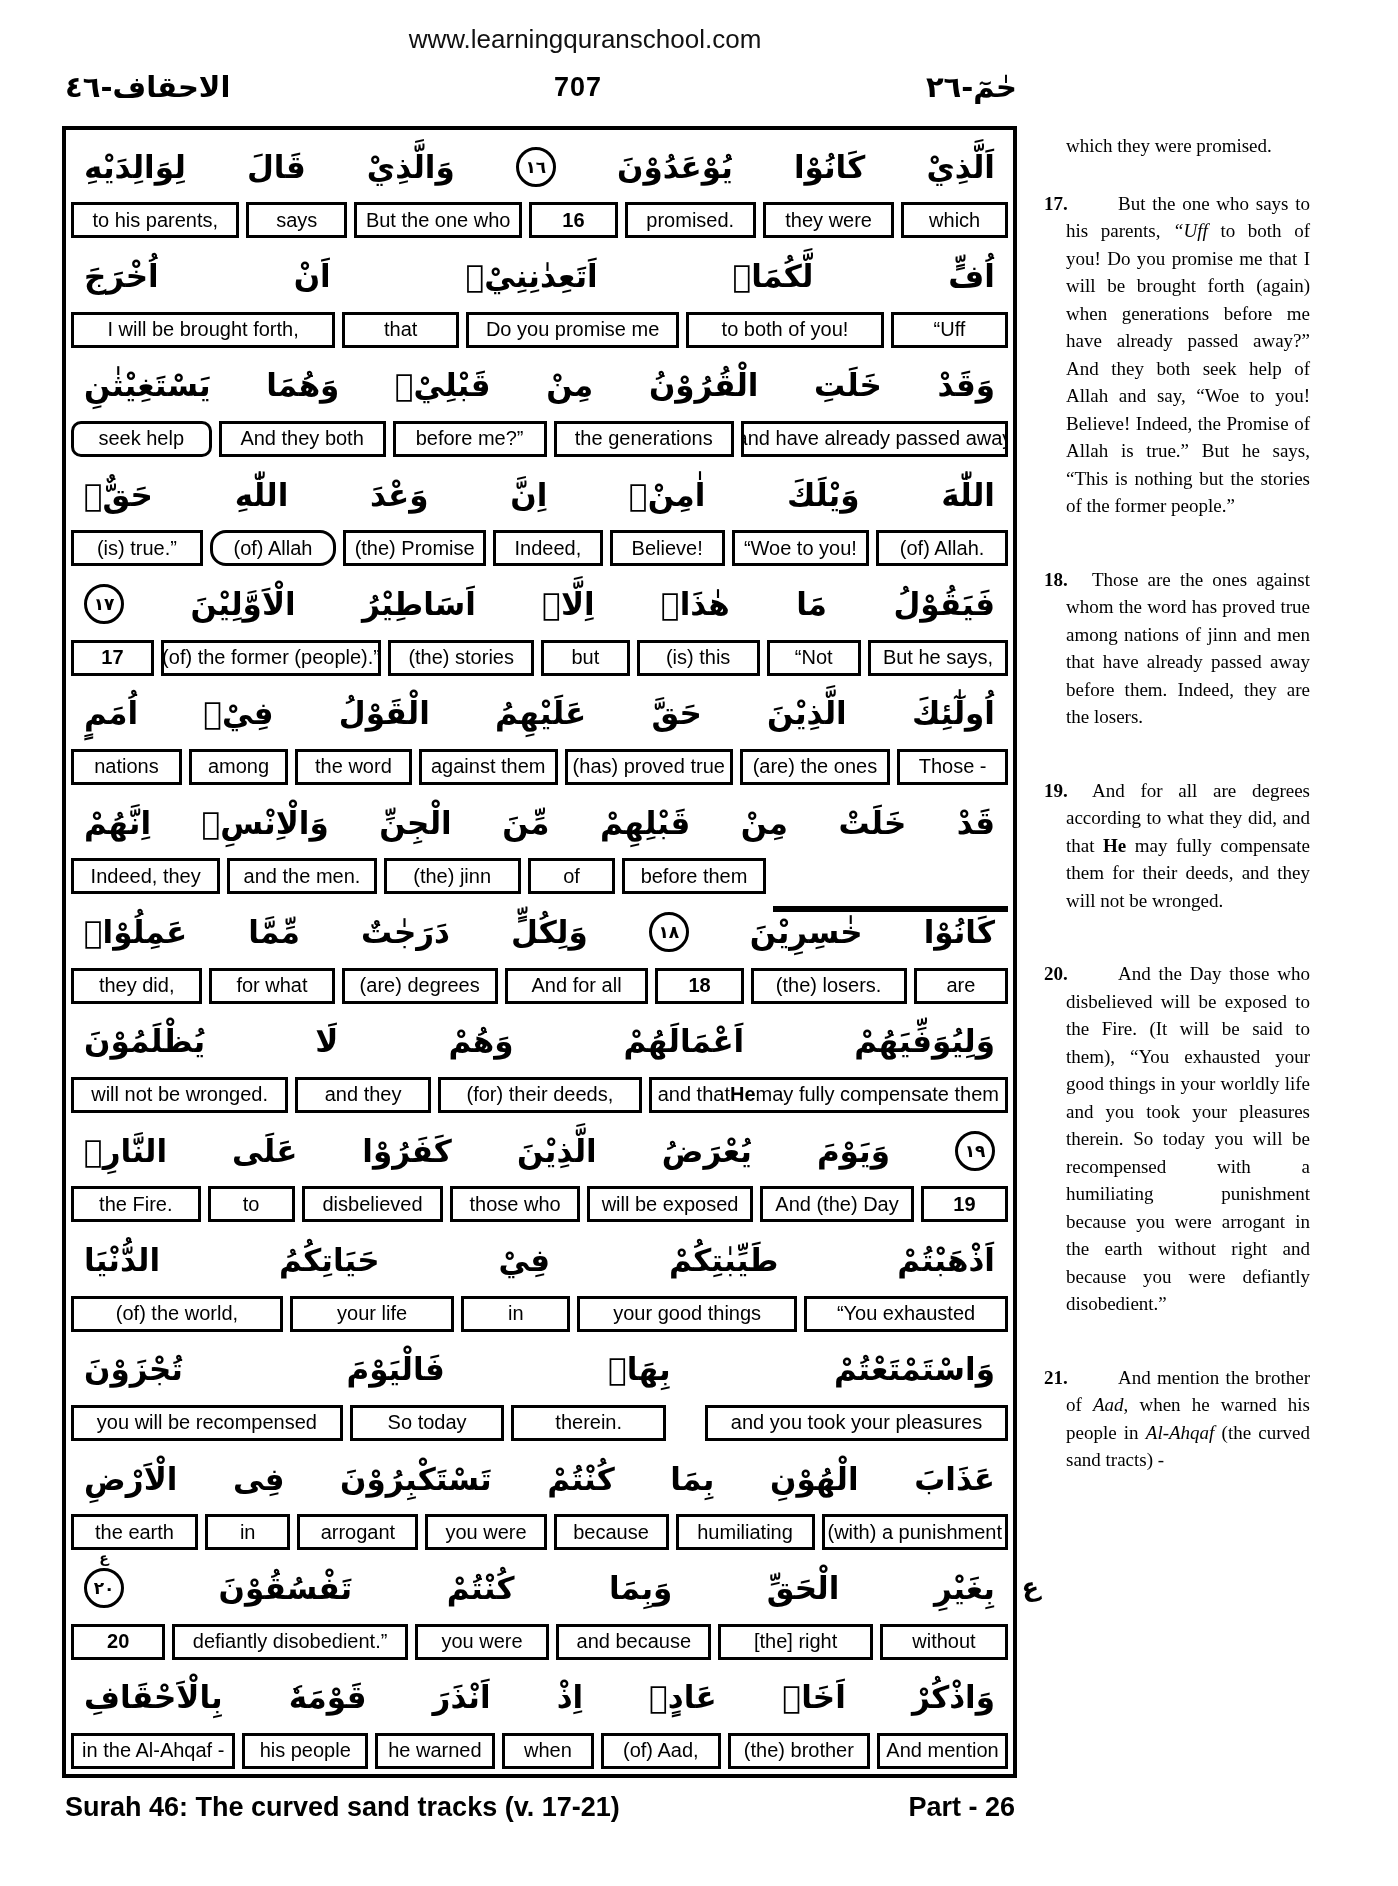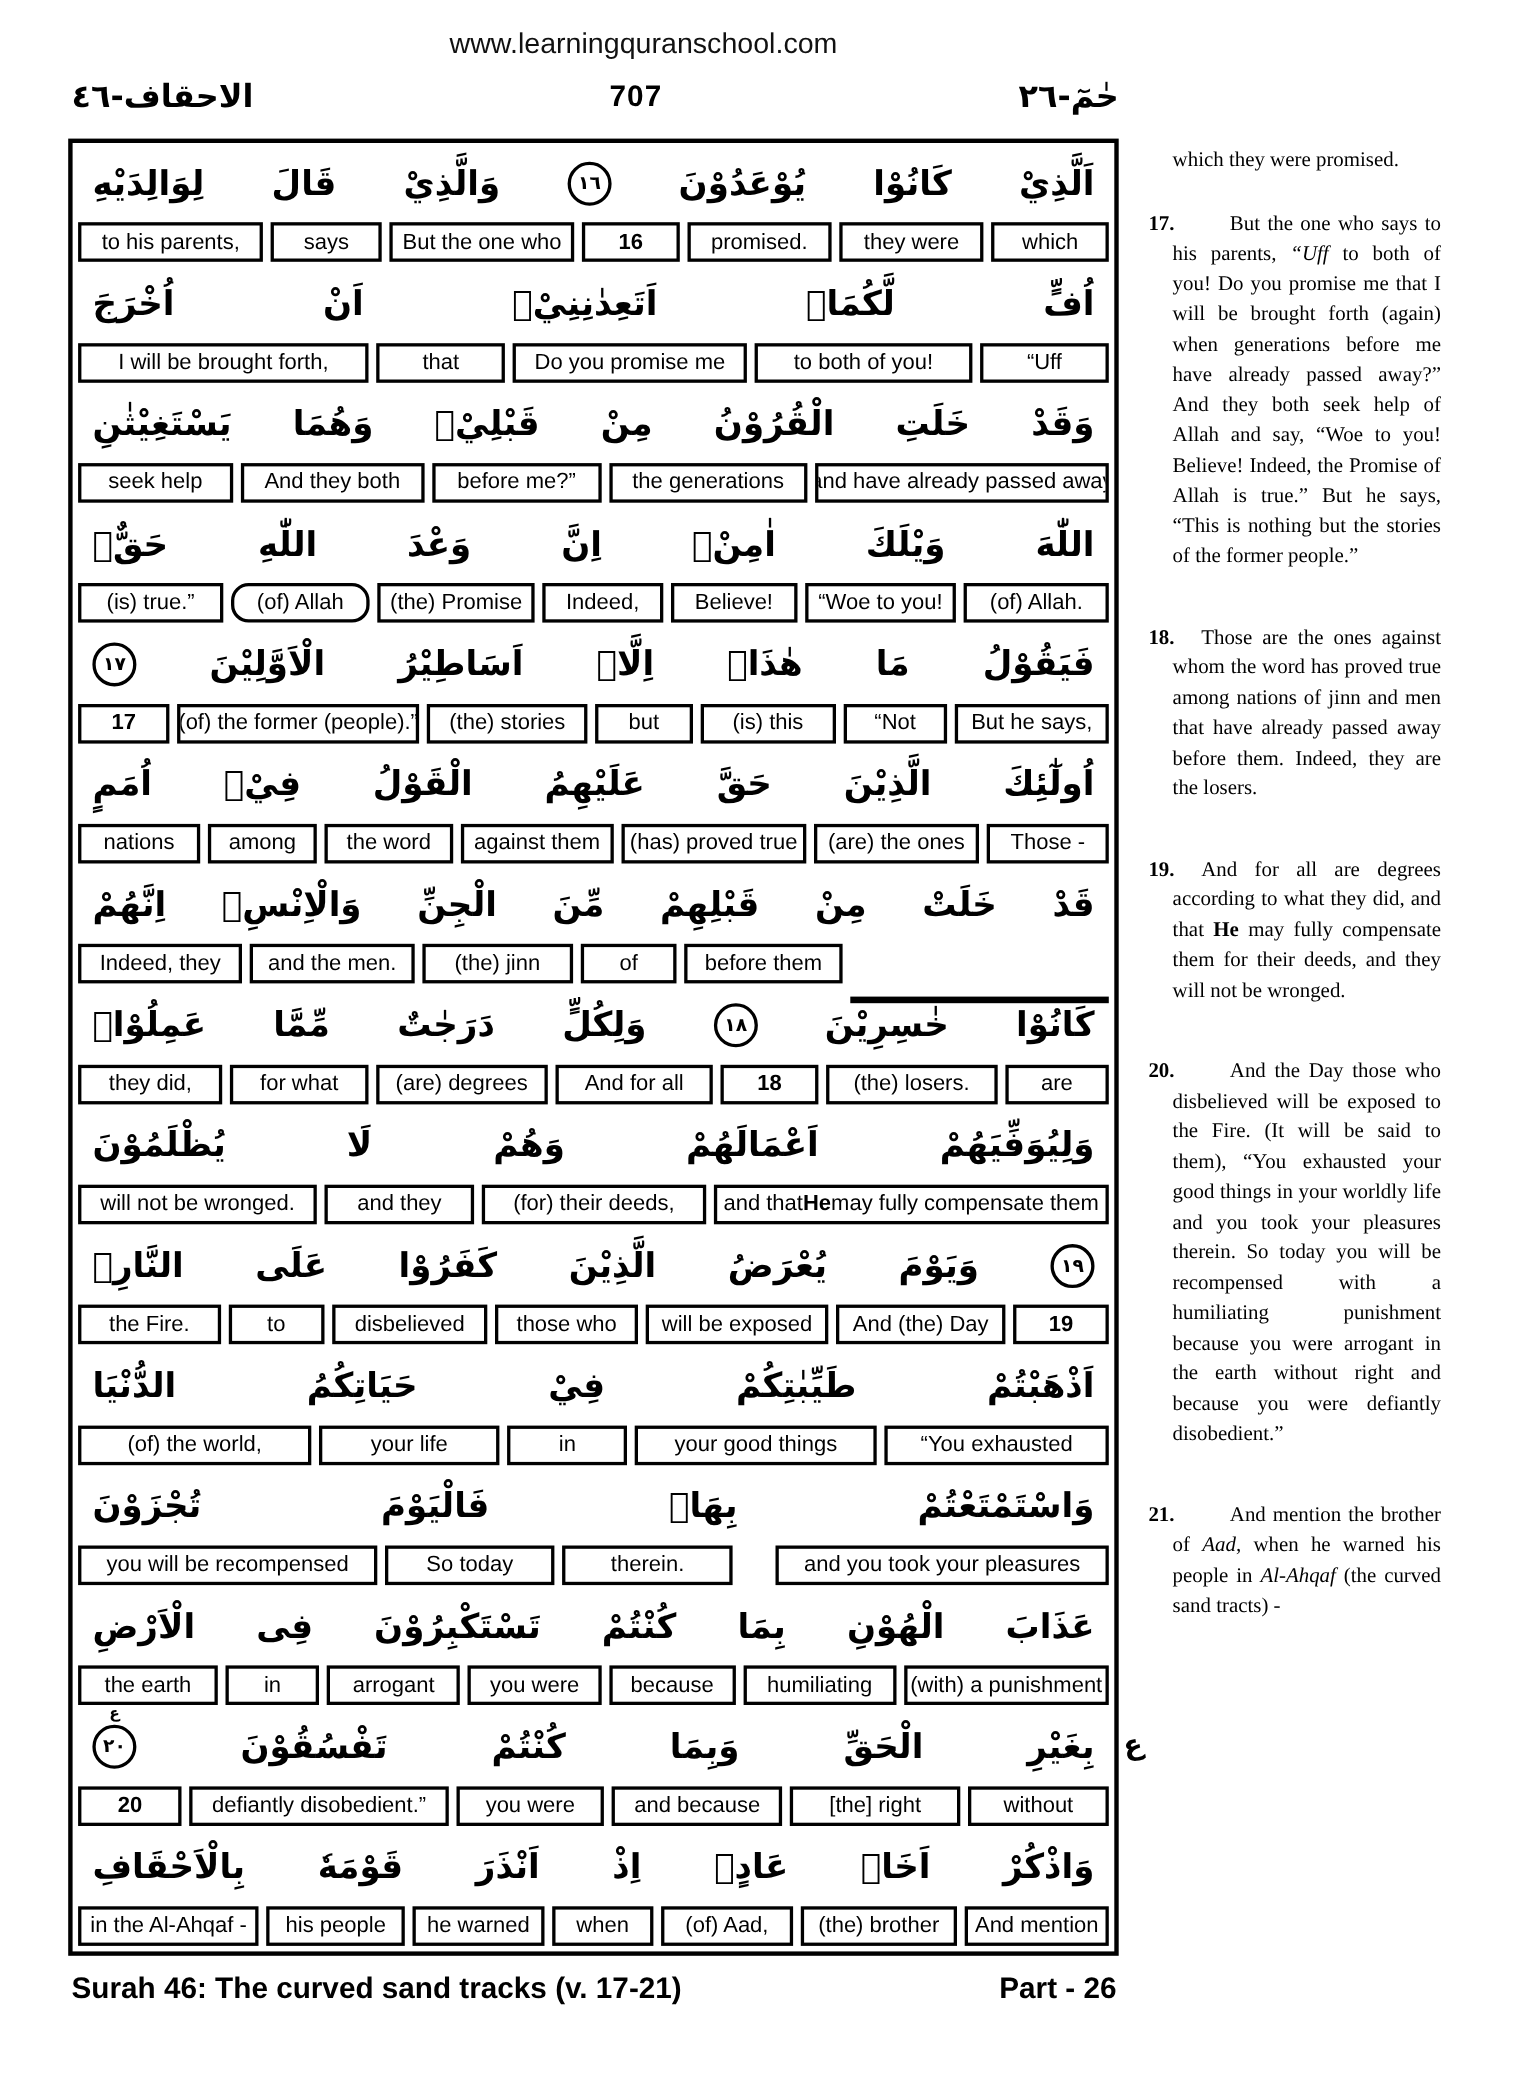--- a/index.html
+++ b/index.html
@@ -136,21 +136,21 @@
       <div class="arabic-row">
         <span class="aword">وَقَدْ</span>
         <span class="aword">خَلَتِ</span>
         <span class="aword">الْقُرُوْنُ</span>
         <span class="aword">مِنْ</span>
         <span class="aword">قَبْلِيْۚ</span>
         <span class="aword">وَهُمَا</span>
         <span class="aword">يَسْتَغِيْثٰنِ</span>
       </div>
       <div class="trans-row">
-        <div class="cell" style="flex-grow: 19;">seek help</div>
+        <div class="cell" style="flex-grow: 19; border-radius: 10px;">seek help</div>
         <div class="cell" style="flex-grow: 23;">And they both</div>
         <div class="cell" style="flex-grow: 21;">before me?”</div>
         <div class="cell" style="flex-grow: 25;">the generations</div>
         <div class="cell" style="flex-grow: 38;">and have already passed away</div>
       </div>
     </div>
     <div class="pair">
       <div class="arabic-row">
         <span class="aword">اللّٰهَ</span>
         <span class="aword">وَيْلَكَ</span>

